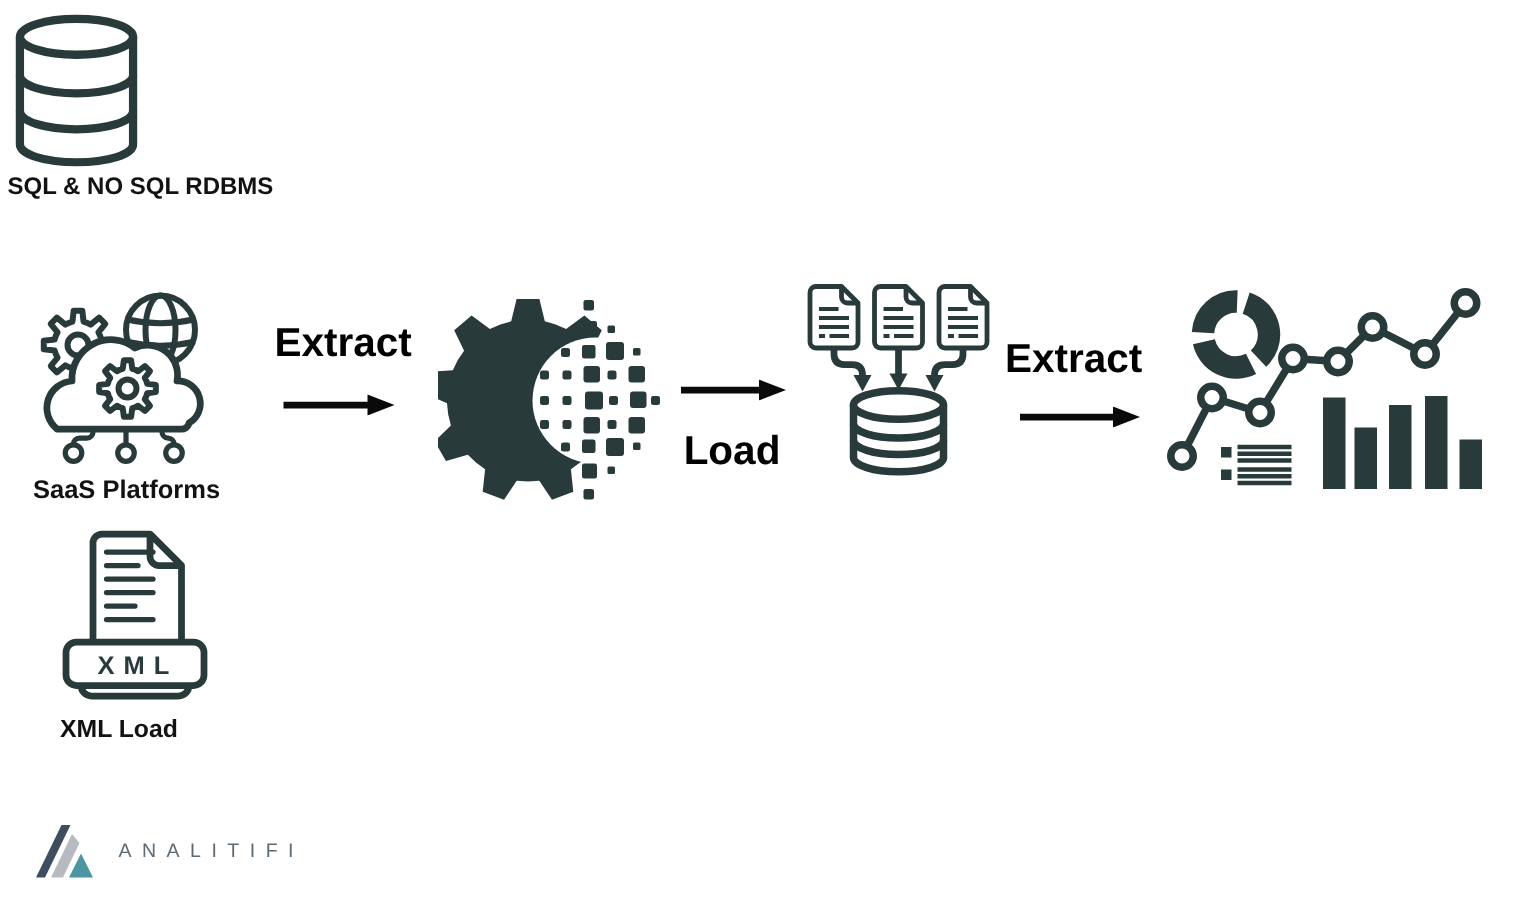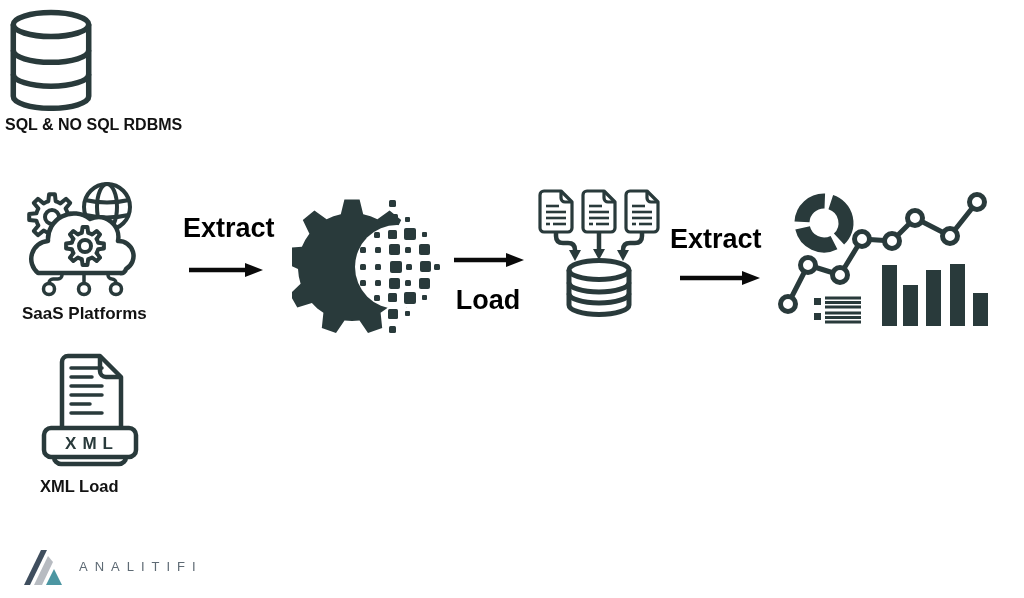--- a/index.html
+++ b/index.html
@@ -33,21 +33,21 @@
   <div class="source abs" style="left:5px;top:8px;width:180px;">
     <svg width="92" height="103" viewBox="0 0 100 110">
       <ellipse class="ink-s" cx="50" cy="17" rx="41" ry="13" stroke-width="6"></ellipse>
       <path class="ink-s" stroke-width="6" d="M9,17 V95 A41,13 0 0 0 91,95 V17"></path>
       <path class="ink-s" stroke-width="6" d="M9,45 A41,13 0 0 0 91,45"></path>
       <path class="ink-s" stroke-width="6" d="M9,71 A41,13 0 0 0 91,71"></path>
     </svg>
     <div class="src-label" style="font-size:16px;margin-top:5px;">SQL &amp; NO SQL RDBMS</div>
   </div>
 
-  <div class="source abs" style="left:22px;top:181px;width:150px;">
+  <div class="source abs" style="left:22px;top:194px;width:150px;">
     <svg width="115" height="118" viewBox="0 0 115 118">
 
       <g>
         <circle class="ink-s" cx="85" cy="26" r="23" stroke-width="4"></circle>
         <ellipse class="ink-s" cx="85" cy="26" rx="10" ry="23" stroke-width="4"></ellipse>
         <path class="ink-s" stroke-width="4" d="M63,19 Q85,24 107,19"></path>
         <path class="ink-s" stroke-width="4" d="M63.4,34 Q85,39 106.6,34"></path>
       </g>
 
       <g>

